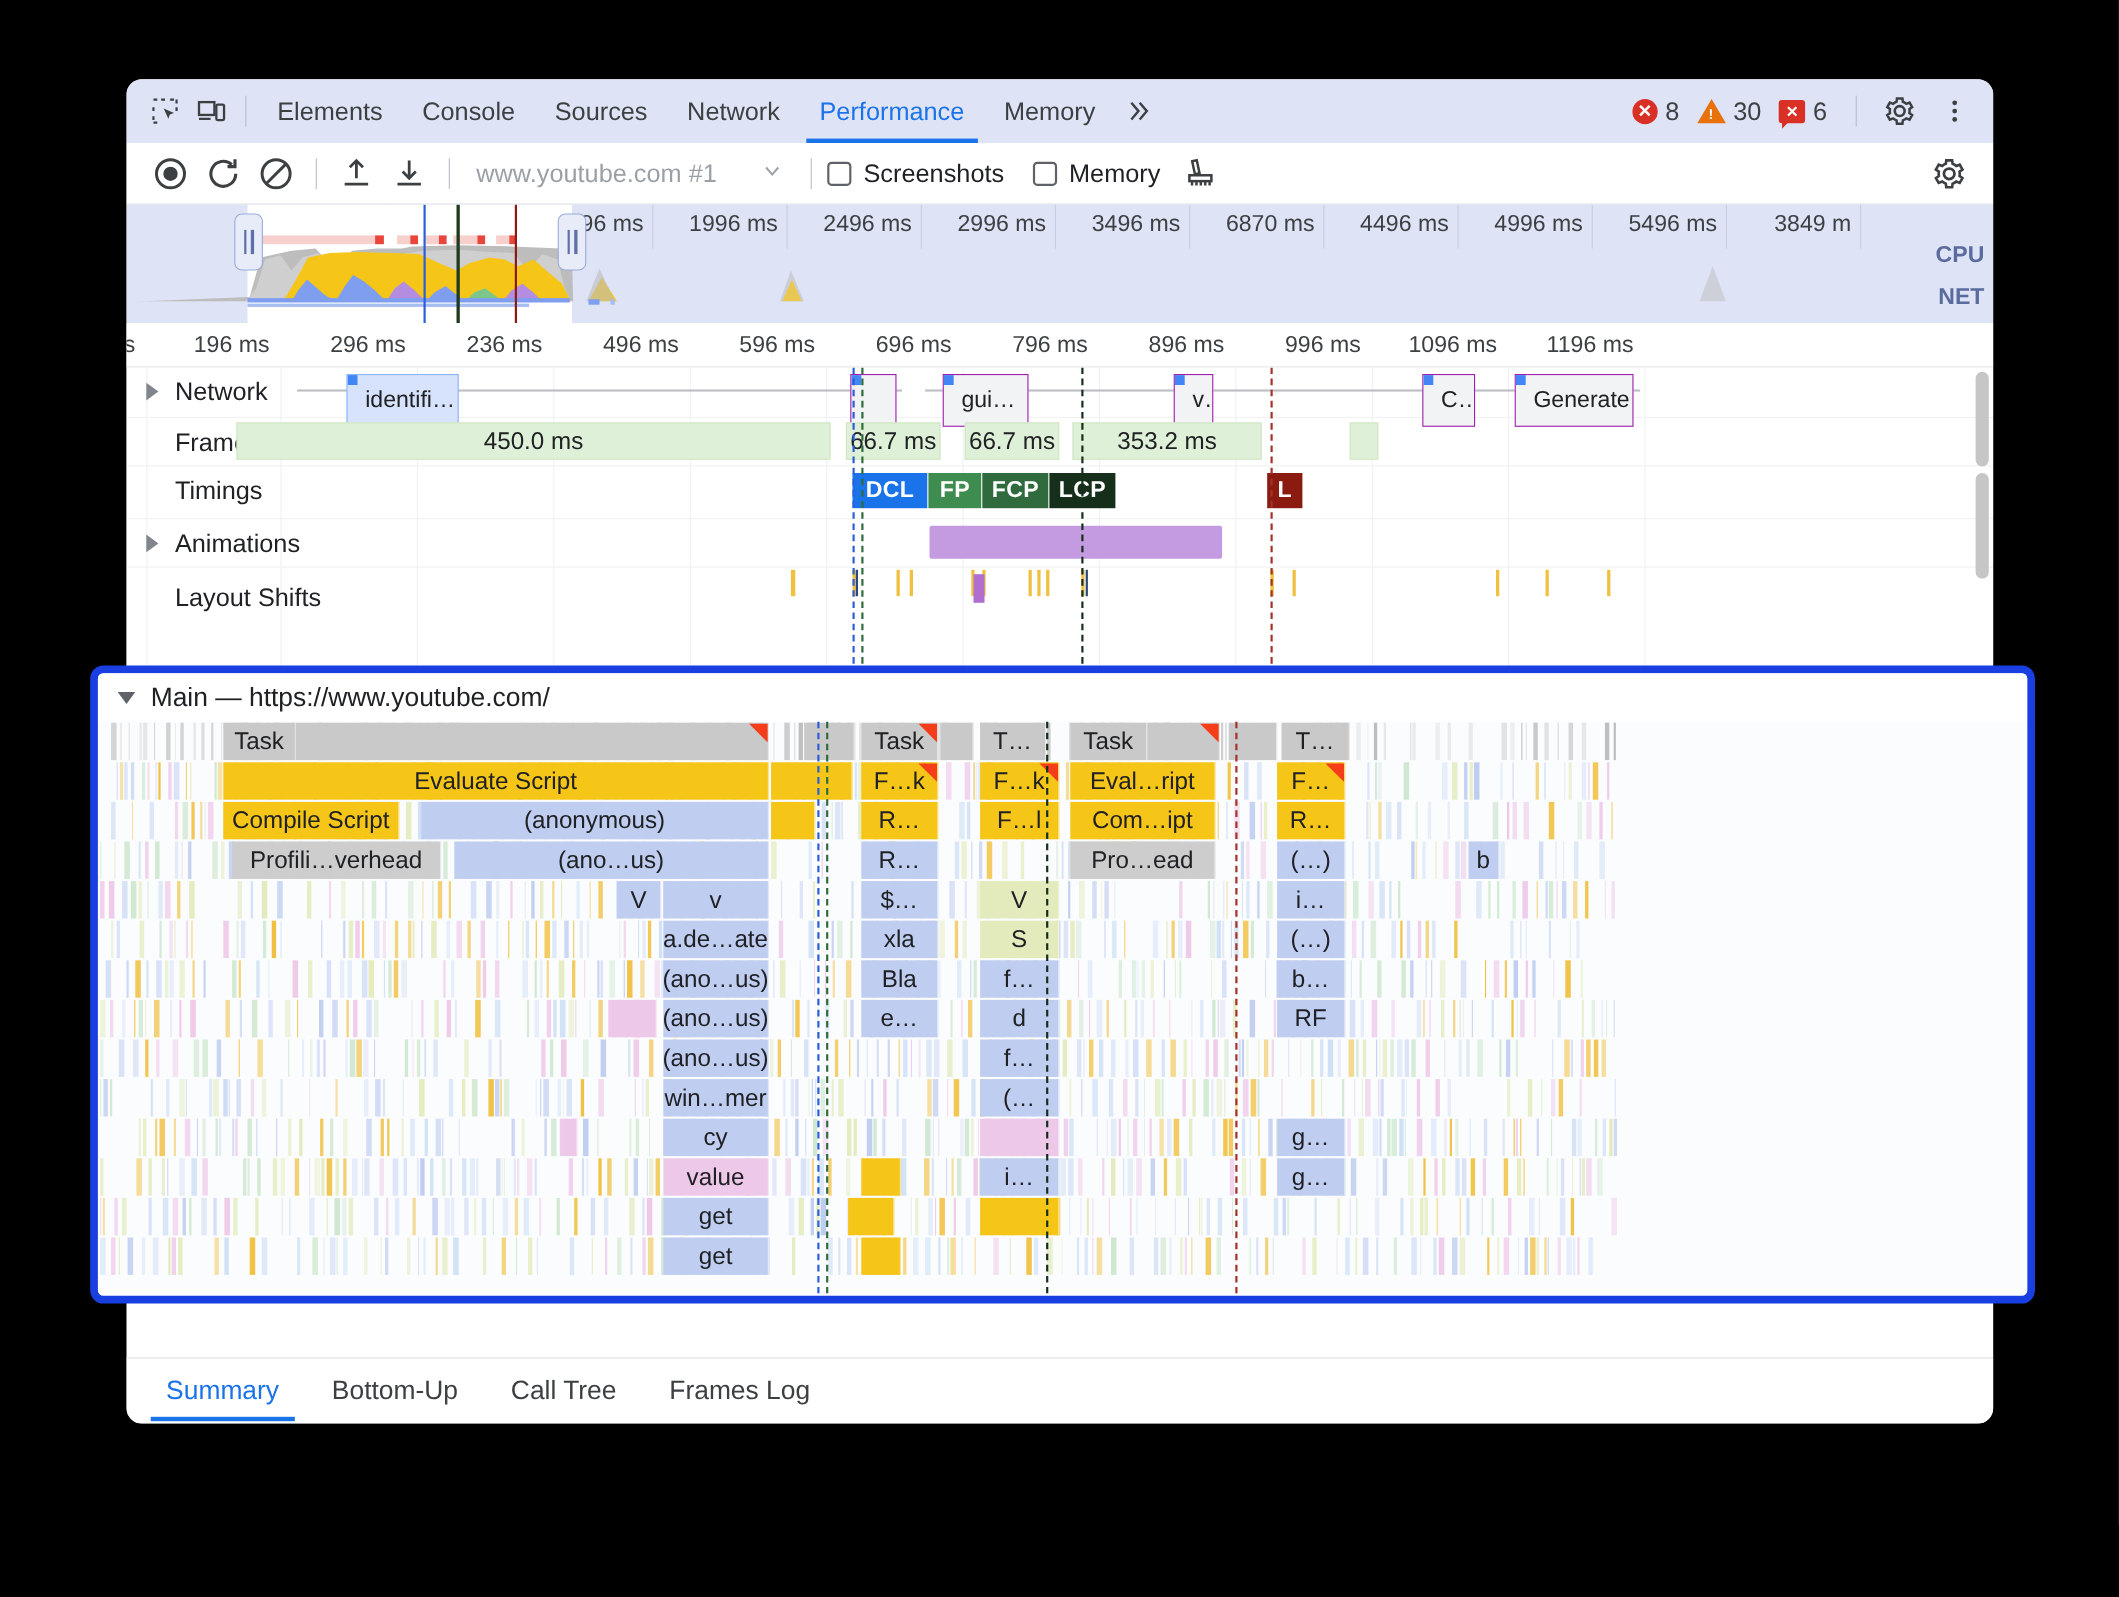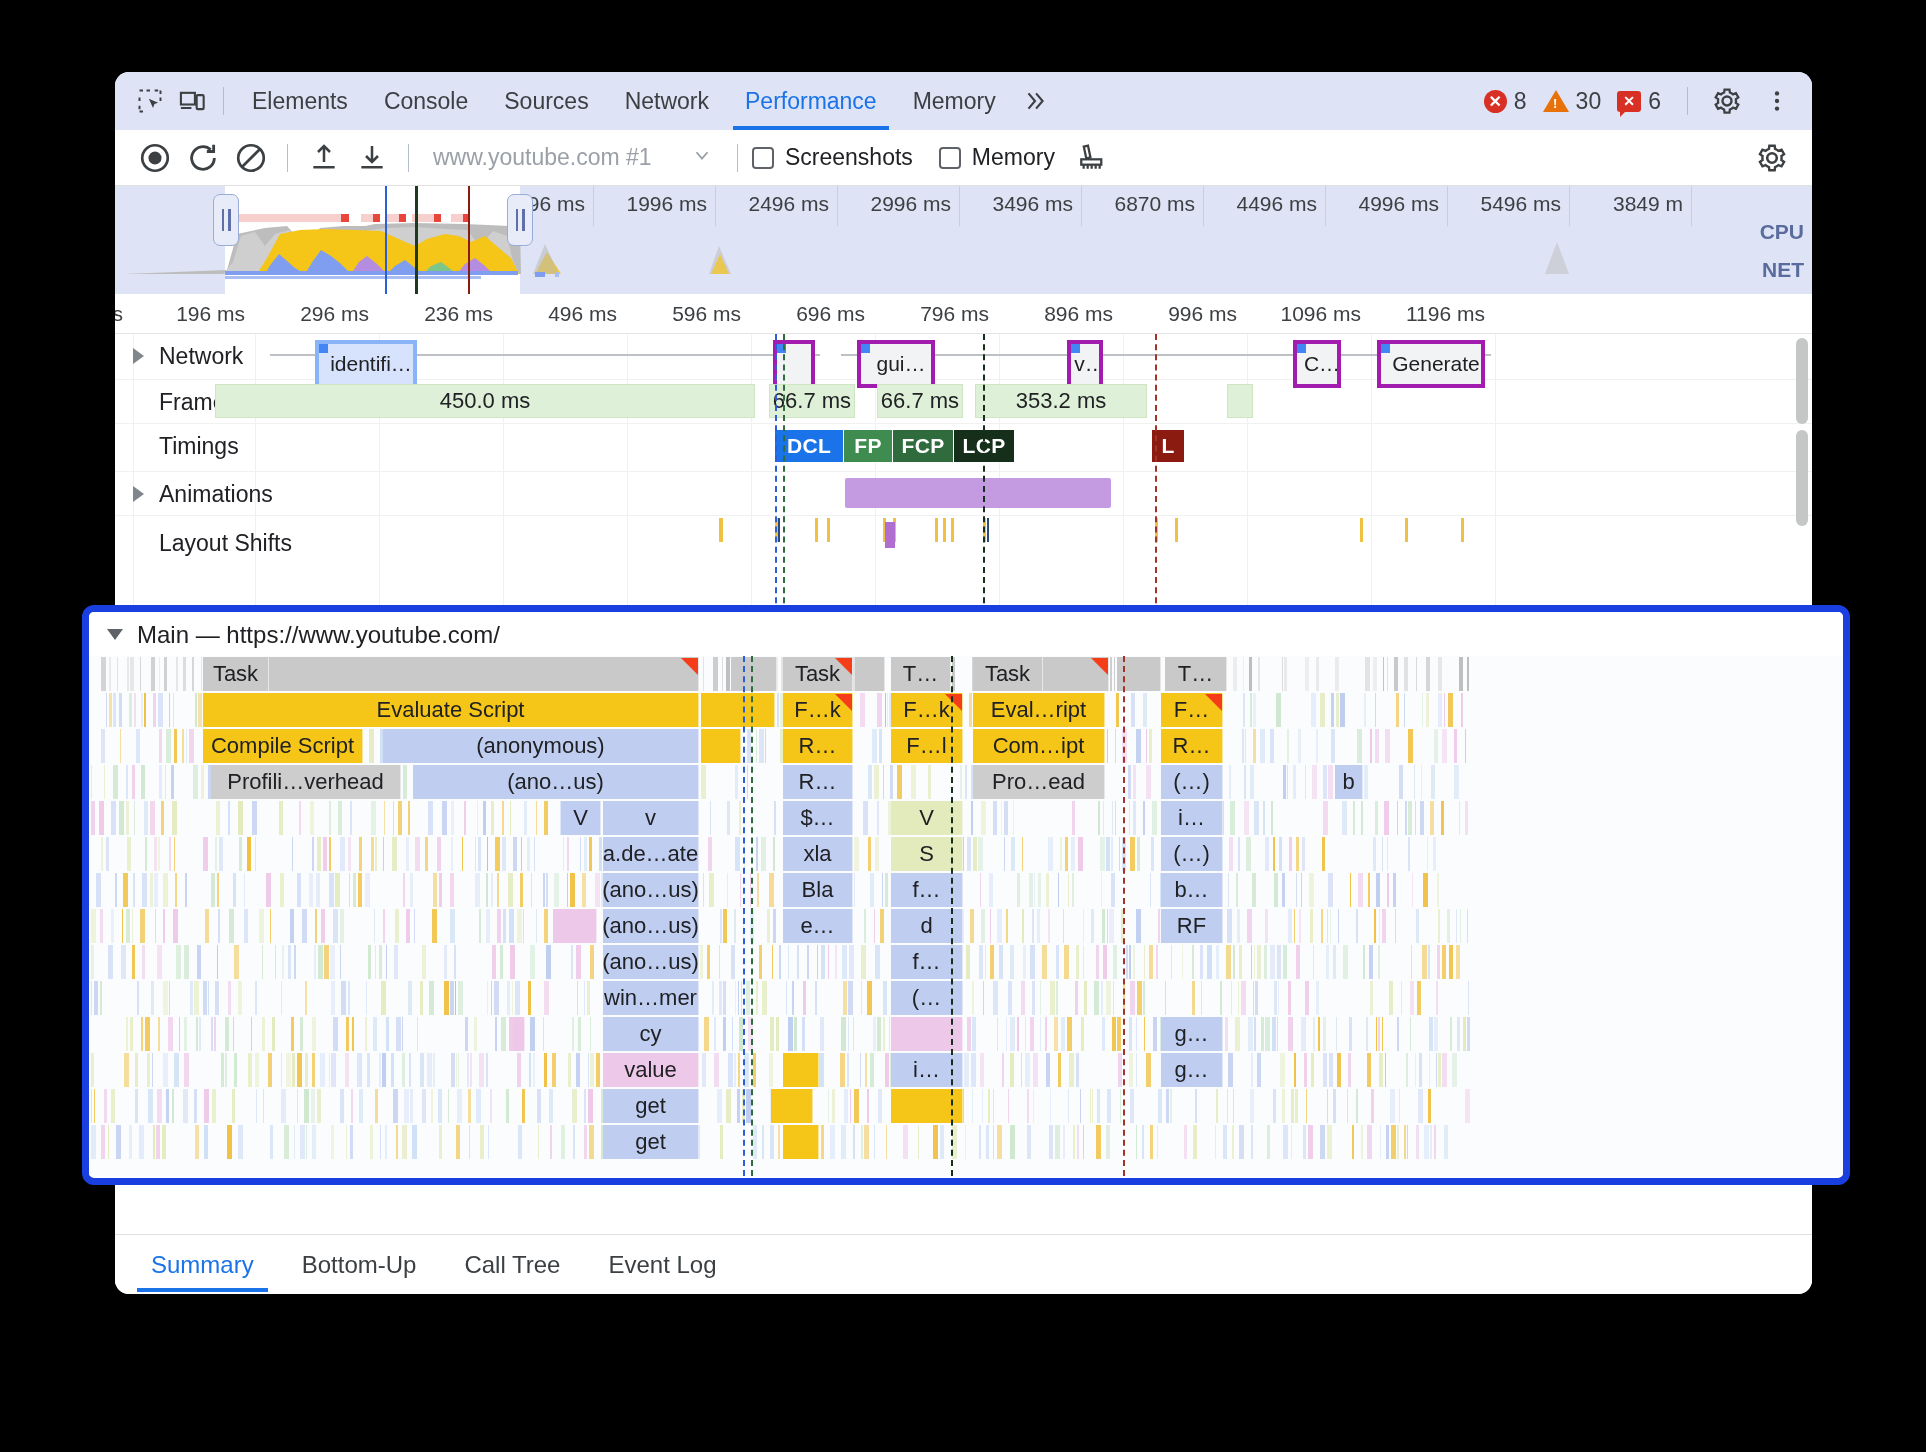--- a/index.html
+++ b/index.html
@@ -110,23 +110,23 @@
   .track-row { position:relative; height:43px; border-bottom:1px solid #f1f1f1; }
   .track-label { position:absolute; left:44px; top:9px; font-size:23px; color:#202124; }
   .tri {
     position:absolute; left:18px; top:14px; width:0;height:0;
     border-left:11px solid #80868b; border-top:8px solid transparent; border-bottom:8px solid transparent;
   }
   .tri.down { border-left:8px solid transparent;border-right:8px solid transparent;border-top:11px solid #5f6368;border-bottom:0; top:16px;}
 
   .netline { position:absolute; height:2px; background:#bdc1c6; top:20px; }
   .netchip {
-    position:absolute; height:48px; top:6px; background:#f1f3f4; border:4px solid #a21caf;
+    position:absolute; height:48px; top:6px; background:#f1f3f4; border:1px solid #a21caf;
     font-size:21px; color:#202124; display:flex; align-items:center; padding:0 6px;
-    white-space:nowrap; overflow:hidden;justify-content:center;
+    white-space:nowrap; overflow:hidden;
   }
   .netchip.sel { background:#d7e3fc; border-color:#8ab4f8; }
   .netchip .cap { position:absolute; left:0; top:0; width:9px; height:9px; background:#4285f4; }
 
   .frame {
     position:absolute; top:4px; height:34px; background:#dff0d8; border:1px solid #cfe6c2;
     display:flex;align-items:center;justify-content:center; font-size:22px;color:#202124;
   }
   .anim {
     position:absolute; top:6px; height:30px; background:#c49ae0; border-radius:2px;
@@ -546,21 +546,21 @@
     <div class="btab active">
           <span>Summary</span>
         </div>
     <div class="btab">
           <span>Bottom-Up</span>
         </div>
     <div class="btab">
           <span>Call Tree</span>
         </div>
     <div class="btab">
-          <span>Event Log</span>
+          <span>Frames Log</span>
         </div>
   </div>
 
  </div>
 
  <div class="highlight">
    <div class="flamehead">
      <div class="tri down" style="left:18px;top:17px"></div>
      <div class="flametitle">Main — https://www.youtube.com/</div>
    </div>

